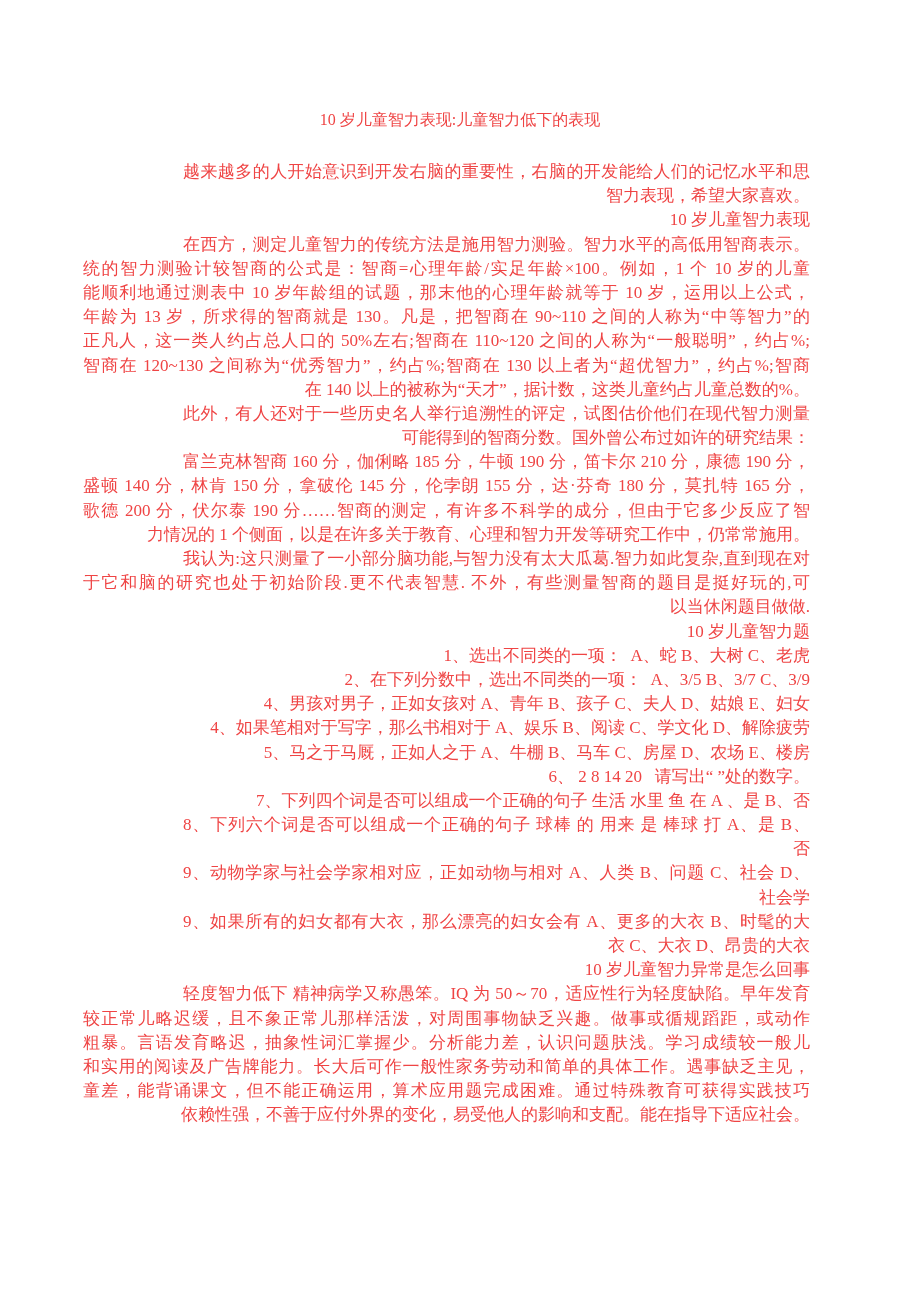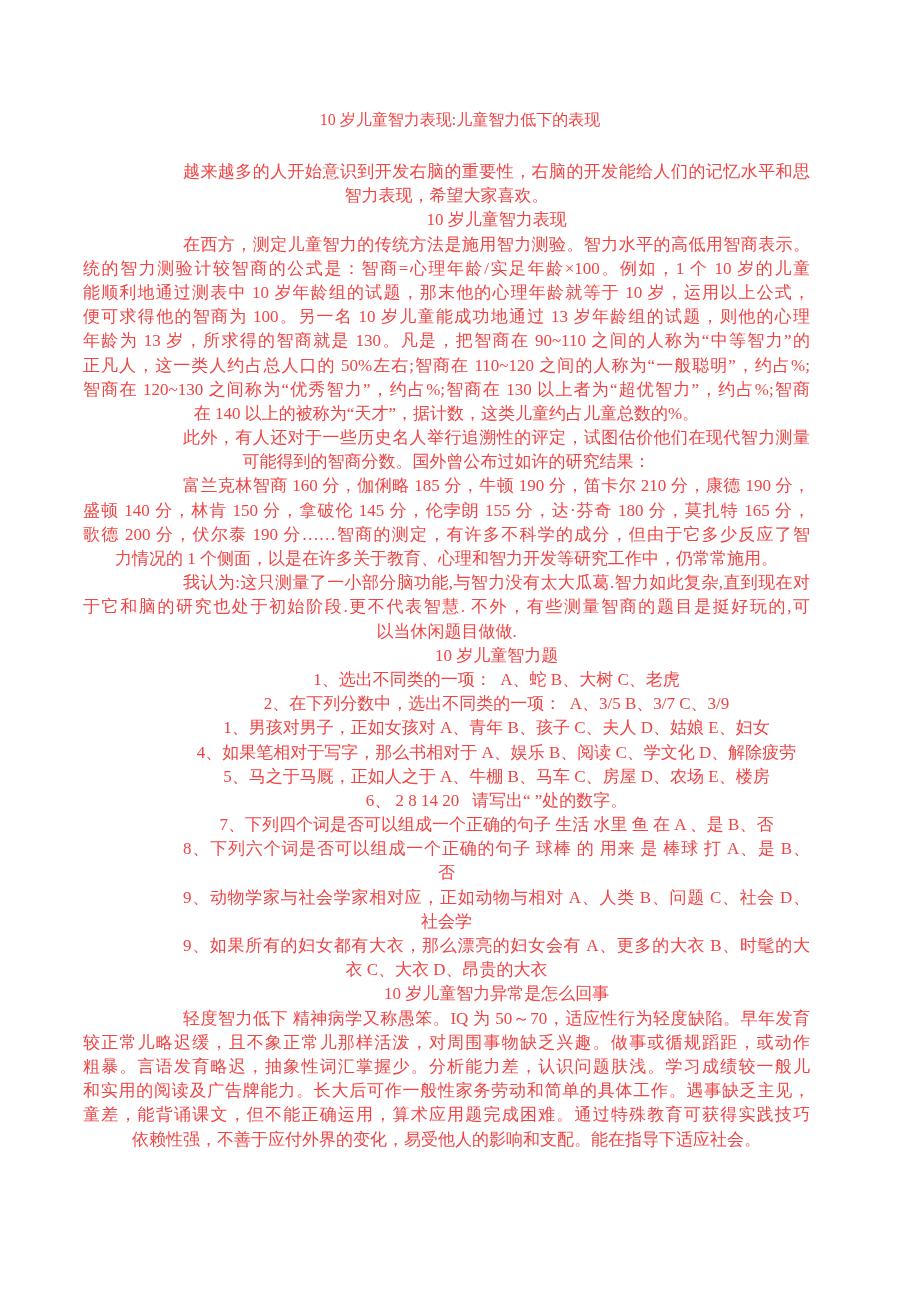--- a/index.html
+++ b/index.html
@@ -34,21 +34,21 @@
     font-size: 17px;
   }
   .para {
     margin: 0;
     padding: 0;
   }
   .line {
     height: 24.2px;
     line-height: 24.2px;
     overflow: hidden;
-    text-align: center;
+    text-align: right;
     white-space: normal;
   }
   
   .line.full, .line.indent-full {
     text-align: justify;
     text-align-last: justify;
   }
   
   .line.indent-full, .line.indent-end {
     text-indent: 100px;
@@ -64,21 +64,20 @@
         <div class="line indent-full">越来越多的人开始意识到开发右脑的重要性，右脑的开发能给人们的记忆水平和思考</div>
         <div class="line end">智力表现，希望大家喜欢。</div>
       </div>
       <div class="para">
         <div class="line indent-end">10 岁儿童智力表现</div>
       </div>
       <div class="para">
         <div class="line indent-full">在西方，测定儿童智力的传统方法是施用智力测验。智力水平的高低用智商表示。传</div>
         <div class="line full">统的智力测验计较智商的公式是：智商=心理年龄/实足年龄×100。例如，1 个 10 岁的儿童</div>
         <div class="line full">能顺利地通过测表中 10 岁年龄组的试题，那末他的心理年龄就等于 10 岁，运用以上公式，</div>
-        <div class="line full">便可求得他的智商为 100。另一名 10 岁儿童能成功地通过 13 岁年龄组的试题，则他的心理</div>
         <div class="line full">年龄为 13 岁，所求得的智商就是 130。凡是，把智商在 90~110 之间的人称为“中等智力”的</div>
         <div class="line full">正凡人，这一类人约占总人口的 50%左右;智商在 110~120 之间的人称为“一般聪明”，约占%;</div>
         <div class="line full">智商在 120~130 之间称为“优秀智力”，约占%;智商在 130 以上者为“超优智力”，约占%;智商</div>
         <div class="line end">在 140 以上的被称为“天才”，据计数，这类儿童约占儿童总数的%。</div>
       </div>
       <div class="para">
         <div class="line indent-full">此外，有人还对于一些历史名人举行追溯性的评定，试图估价他们在现代智力测量中</div>
         <div class="line end">可能得到的智商分数。国外曾公布过如许的研究结果：</div>
       </div>
       <div class="para">
@@ -95,21 +94,21 @@
       <div class="para">
         <div class="line indent-end">10 岁儿童智力题</div>
       </div>
       <div class="para">
         <div class="line indent-end">1、选出不同类的一项：&nbsp; A、蛇 B、大树 C、老虎</div>
       </div>
       <div class="para">
         <div class="line indent-end">2、在下列分数中，选出不同类的一项：&nbsp; A、3/5 B、3/7 C、3/9</div>
       </div>
       <div class="para">
-        <div class="line indent-end">1、男孩对男子，正如女孩对 A、青年 B、孩子 C、夫人 D、姑娘 E、妇女</div>
+        <div class="line indent-end">4、男孩对男子，正如女孩对 A、青年 B、孩子 C、夫人 D、姑娘 E、妇女</div>
       </div>
       <div class="para">
         <div class="line indent-end">4、如果笔相对于写字，那么书相对于 A、娱乐 B、阅读 C、学文化 D、解除疲劳</div>
       </div>
       <div class="para">
         <div class="line indent-end">5、马之于马厩，正如人之于 A、牛棚 B、马车 C、房屋 D、农场 E、楼房</div>
       </div>
       <div class="para">
         <div class="line indent-end">6、&nbsp;2 8 14 20&nbsp;&nbsp; 请写出“ ”处的数字。</div>
       </div>

